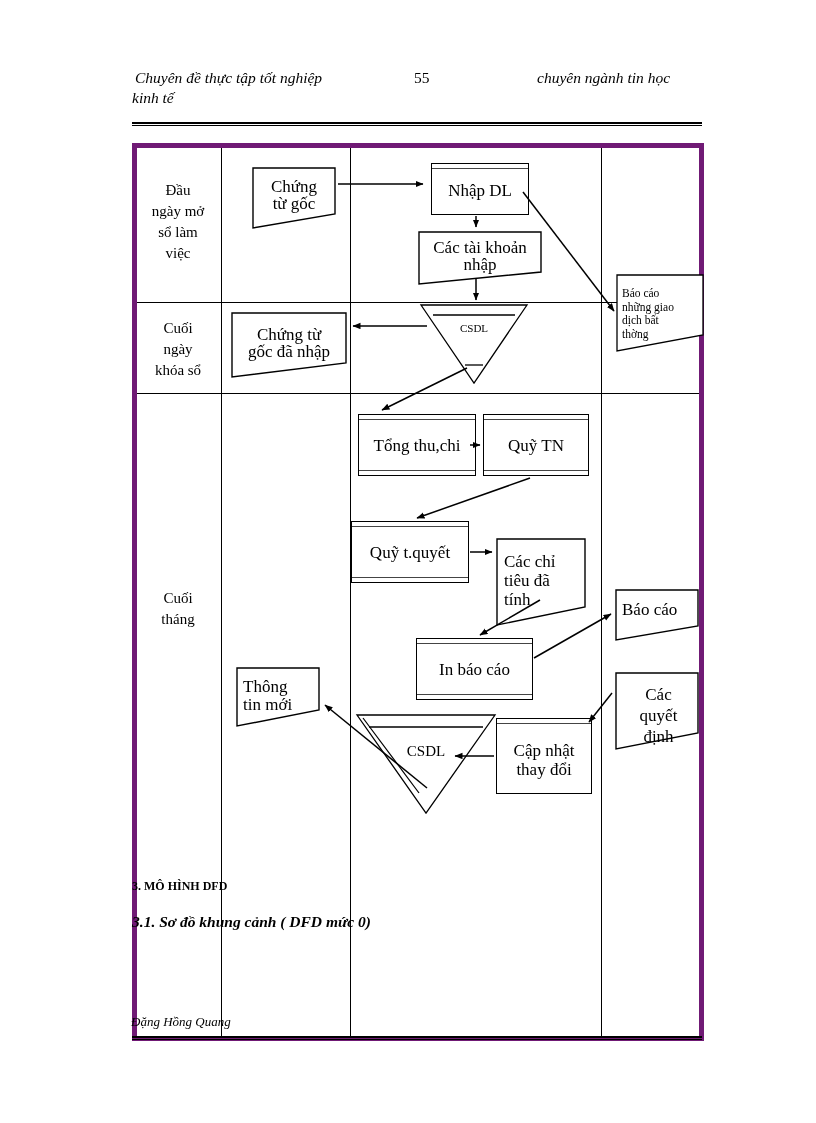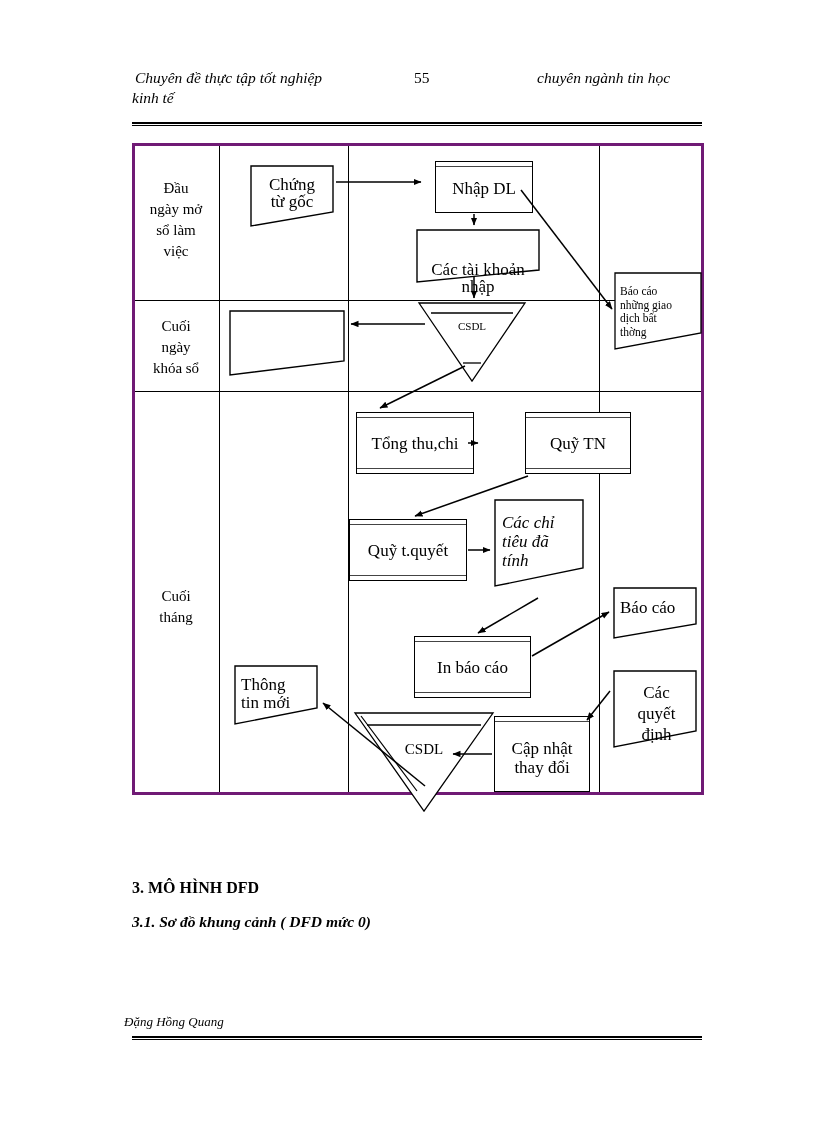--- a/index.html
+++ b/index.html
@@ -48,22 +48,22 @@
     border-bottom: 1px solid #000;
     box-sizing: border-box;
   }
 
   
   #diagram {
     position: absolute;
     left: 132px;
     top: 143px;
     width: 572px;
-    height: 652px;
-    border: 3px solid #701a75;
+    height: 898px;
+    border: 5px solid #701a75;
     box-sizing: border-box;
   }
   .vrule {
     position: absolute;
     top: 0;
     width: 0;
     height: 100%;
     border-left: 1px solid #000;
   }
   .hrule {
@@ -134,33 +134,33 @@
 
   
   .heading {
     position: absolute;
     left: 132px;
     white-space: nowrap;
   }
   #h-dfd {
     top: 879px;
     font-weight: bold;
-    font-size: 16px;
+    font-size: 12px;
   }
   #h-dfd0 {
     top: 913px;
     font-weight: bold;
     font-style: italic;
     font-size: 15.5px;
   }
 
   
   #footer-name {
     position: absolute;
-    left: 124px;
+    left: 131px;
     top: 1014px;
     font-size: 13px;
     font-style: italic;
     white-space: nowrap;
   }
   #footer-rule {
     position: absolute;
     left: 132px;
     top: 1036px;
     width: 570px;
@@ -208,30 +208,30 @@
   </div>
 
   <div class="node docshape" style="left:114px; top:18px; width:86px; height:64px;">
     <svg width="86" height="64" viewBox="0 0 86 64">
       <path d="M2,2 L84,2 L84,48 L2,62 Z" fill="#fff" stroke="#000" stroke-width="1.4"></path>
     </svg>
     <div class="lbl" style="top:12px; white-space:pre-line;">Chứng
 từ gốc</div>
   </div>
 
-  <div class="node proc" style="left:300px; top:15px; width:98px; height:52px;padding-left:27px;">
+  <div class="node proc" style="left:294px; top:15px; width:98px; height:52px;padding-left:27px;">
     <div class="bar-top"></div>
     <div class="lbl" style="top:18px;">Nhập DL</div>
   </div>
 
   <div class="node docshape" style="left:280px; top:82px; width:126px; height:56px;">
     <svg width="126" height="56" viewBox="0 0 126 56">
       <path d="M2,2 L124,2 L124,42 L2,54 Z" fill="#fff" stroke="#000" stroke-width="1.4"></path>
     </svg>
-    <div class="lbl" style="top:9px; white-space:pre-line;margin-top:24px;">Các tài khoản
+    <div class="lbl" style="top:9px; white-space:pre-line;">Các tài khoản
 nhập</div>
   </div>
 
   <div class="node store" style="left:282px; top:155px; width:110px; height:82px;">
     <svg width="110" height="82" viewBox="0 0 110 82">
       <path d="M2,2 L108,2 L55,80 Z" fill="#fff" stroke="#000" stroke-width="1.3"></path>
       <line x1="14" y1="12" x2="96" y2="12" stroke="#000" stroke-width="1.3"></line>
       <line x1="46" y1="62" x2="64" y2="62" stroke="#000" stroke-width="1.3"></line>
     </svg>
     <div class="lbl" style="top:17px; font-size:11px;">CSDL</div>
@@ -244,41 +244,43 @@
     <div class="lbl" style="top:14px; left:7px; right:5px; text-align:left; font-size:11.5px; line-height:13.5px; white-space:pre-line;">Báo cáo
 những giao
 dịch bất
 thờng</div>
   </div>
 
   <div class="node docshape" style="left:93px; top:163px; width:118px; height:68px;">
     <svg width="118" height="68" viewBox="0 0 118 68">
       <path d="M2,2 L116,2 L116,52 L2,66 Z" fill="#fff" stroke="#000" stroke-width="1.4"></path>
     </svg>
+    <div class="lbl" style="top:15px; white-space:pre-line;">Chứng từ
+gốc đã nhập</div>
   </div>
 
   <div class="node proc" style="left:214px; top:266px; width:118px; height:62px;margin-left:7px;">
     <div class="bar-top"></div>
     <div class="bar-bot"></div>
     <div class="lbl" style="top:22px;">Tổng thu,chi</div>
   </div>
 
-  <div class="node proc" style="left:346px; top:266px; width:106px; height:62px;margin-left:44px;">
+  <div class="node proc" style="left:346px; top:266px; width:106px; height:62px;">
     <div class="bar-top"></div>
     <div class="bar-bot"></div>
     <div class="lbl" style="top:22px;">Quỹ TN</div>
   </div>
 
   <div class="node proc" style="left:214px; top:373px; width:118px; height:62px;">
     <div class="bar-top"></div>
     <div class="bar-bot"></div>
     <div class="lbl" style="top:22px;">Quỹ t.quyết</div>
   </div>
 
-  <div class="node docshape" style="left:358px; top:352px; width:92px; height:90px;font-style:italic;">
+  <div class="node docshape" style="left:358px; top:389px; width:92px; height:90px;">
     <svg width="92" height="90" viewBox="0 0 92 90">
       <path d="M2,2 L90,2 L90,70 L2,88 Z" fill="#fff" stroke="#000" stroke-width="1.4"></path>
     </svg>
     <div class="lbl" style="top:15px; left:9px; right:6px; text-align:left; line-height:19px; white-space:pre-line;">Các chỉ
 tiêu đã
 tính</div>
   </div>
 
   <div class="node docshape" style="left:477px; top:440px; width:86px; height:54px;">
     <svg width="86" height="54" viewBox="0 0 86 54">

